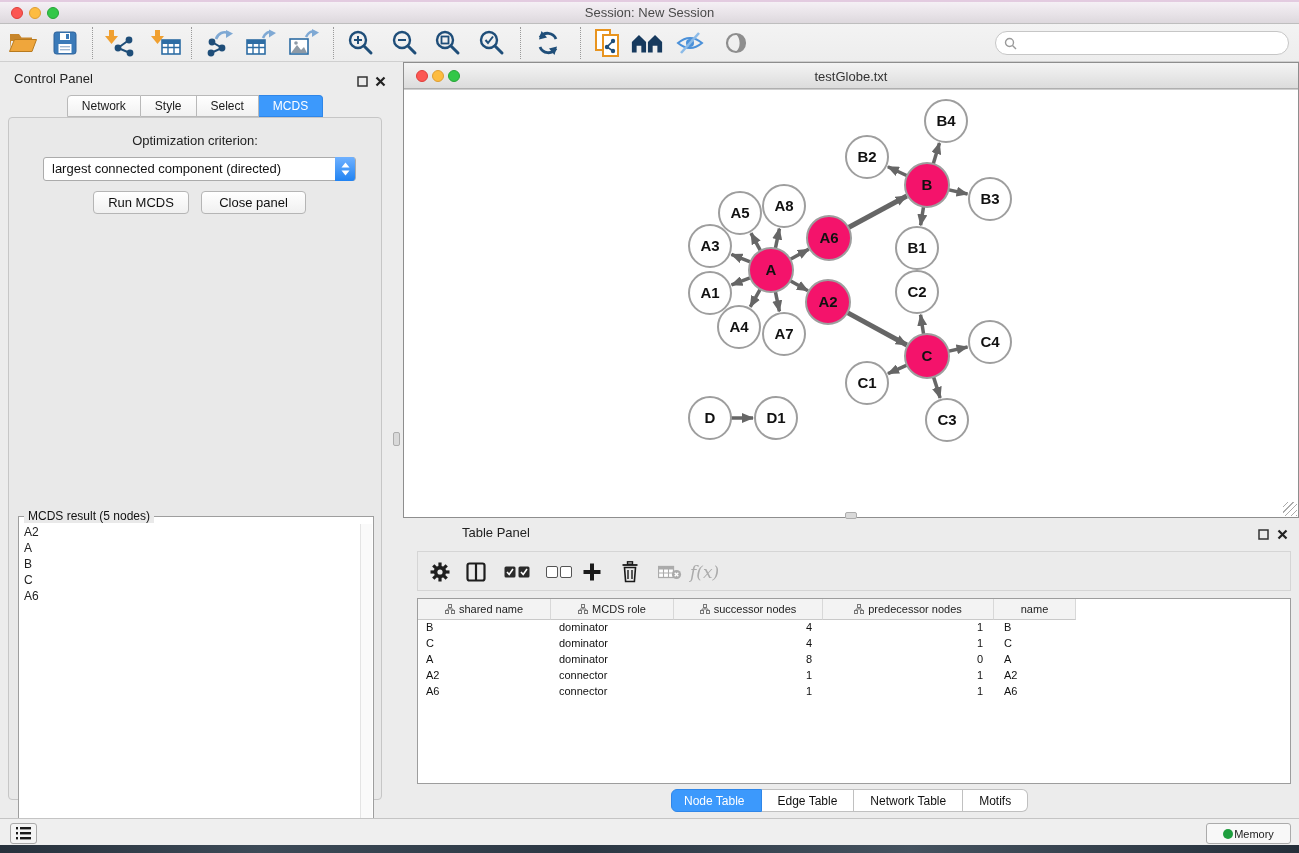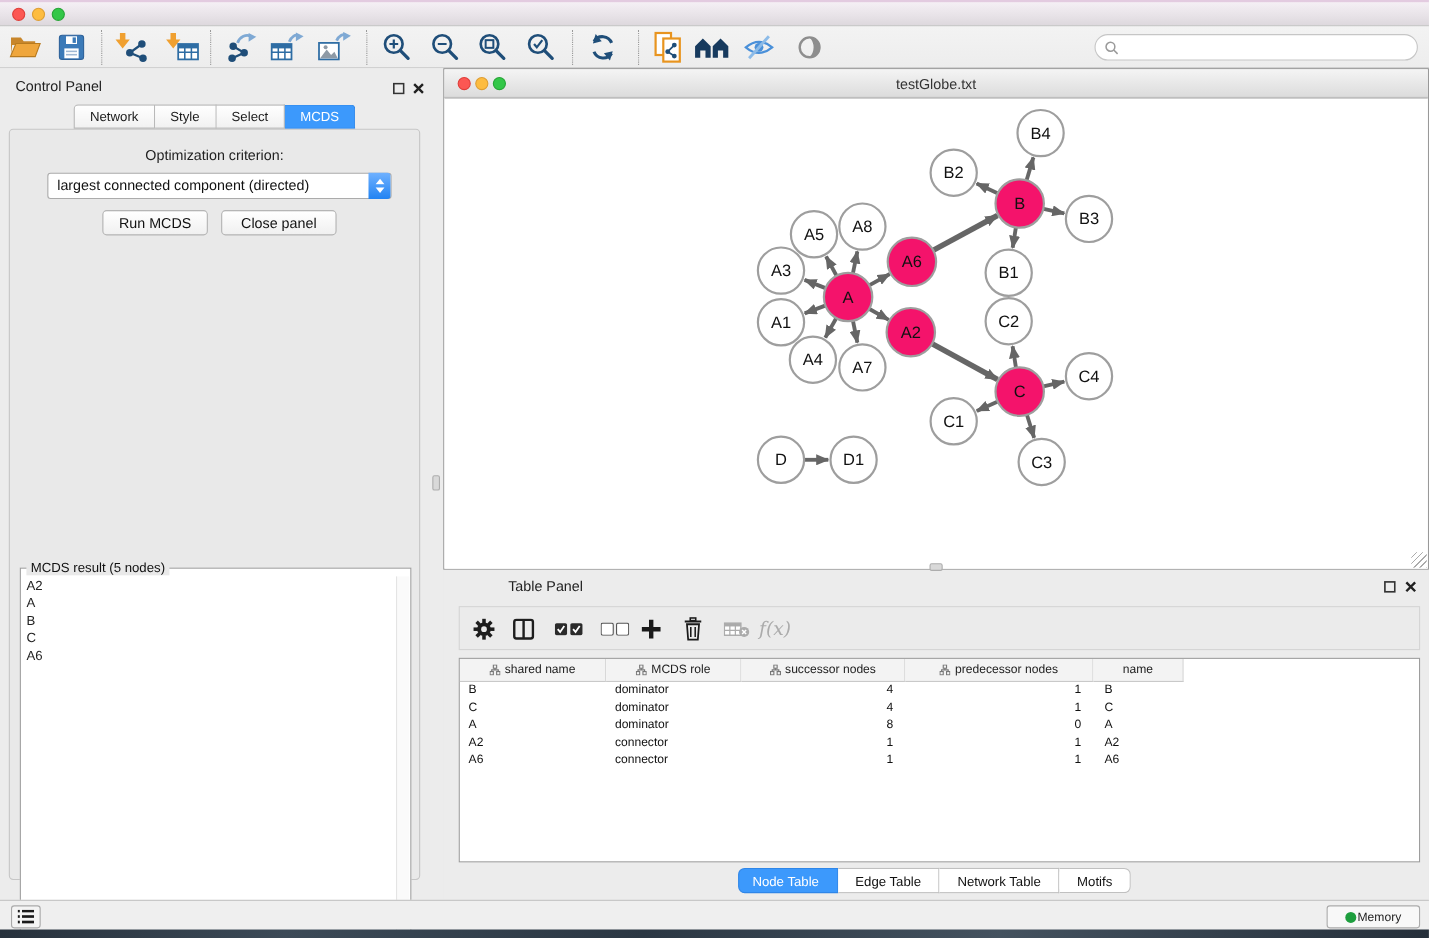--- a/index.html
+++ b/index.html
@@ -45,21 +45,21 @@
   #result-scroll { right:1px; top:7px; width:12px; height:324px; background:#FAFAFA; border-left:1px solid #E4E4E4; }
 
   
   #v-divider { left:390px; top:62px; width:13px; height:783px; background:#ECECEC; }
   .drag-handle { background:#D9D9D9; border:1px solid #ADADAD; border-radius:2px; }
 
   
   #net-window { left:403px; top:62px; width:896px; height:456px; border:1px solid #8E8E8E; background:#FFF; }
   #net-titlebar { left:0; top:0; width:894px; height:26px; background:linear-gradient(#F4F4F4,#DCDCDC); border-bottom:1px solid #AFAFAF; }
   #net-title { width:100%; text-align:center; top:6px; font-size:13px; color:#333; }
-  #net-canvas { left:0; top:26px; width:894px; height:428px; background:#FFF; border-top:1px solid #CFCFCF; }
+  #net-canvas { left:0; top:26px; width:894px; height:428px; background:#FFF; border-top:1px solid #CFCFCF;font-weight:bold; }
   #resize-grip { right:1px; bottom:1px; width:14px; height:14px;
      background:repeating-linear-gradient(135deg, transparent 0 3px, #ABABAB 3px 4px); }
 
   
   #table-panel { left:403px; top:518px; width:896px; height:300px; background:#ECECEC; }
   #tp-title { left:14px; top:7px; font-size:13px;margin-left:45px; }
   #tp-toolbar { left:14px; top:33px; width:874px; height:40px; background:#EBEBEB; border:1px solid #D5D5D5; }
   .tpi { position:absolute; top:8px; height:24px; display:flex; align-items:center; justify-content:center; }
   #fx-label { font-family:"DejaVu Serif", serif; font-style:italic; font-size:17px; color:#ABABAB; }
   #data-table { left:14px; top:80px; width:874px; height:186px; background:#FFF; border:1px solid #9D9D9D; overflow:hidden; }
@@ -81,20 +81,21 @@
   #desktop-strip { left:0; top:845px; width:1299px; height:8px;
      background:linear-gradient(90deg,#27313C,#3C4A57 20%,#2B3743 45%,#44525F 70%,#252F3A); }
 </style>
 </head>
 <body>
 
 <div id="titlebar" class="ab">
   <span class="light red" style="left:11px"></span>
   <span class="light yellow" style="left:29px"></span>
   <span class="light green" style="left:47px"></span>
+  <div id="main-title" class="ab">Session: New Session</div>
 </div>
 
 <div id="toolbar" class="ab">
   <span class="tbi" style="left:6px">
     <svg width="30" height="26" viewBox="0 0 30 26">
         <path d="M2 21 L2 4 H11 L13.5 7.5 H24 V11 H3" fill="#C8862B"></path>
         <path d="M1.5 21.5 L6.5 9.5 H28.5 L24 21.5 Z" fill="#EFA63C" stroke="#B87A1E"></path>
       </svg>
   </span>
   <span class="tbi" style="left:48px">

